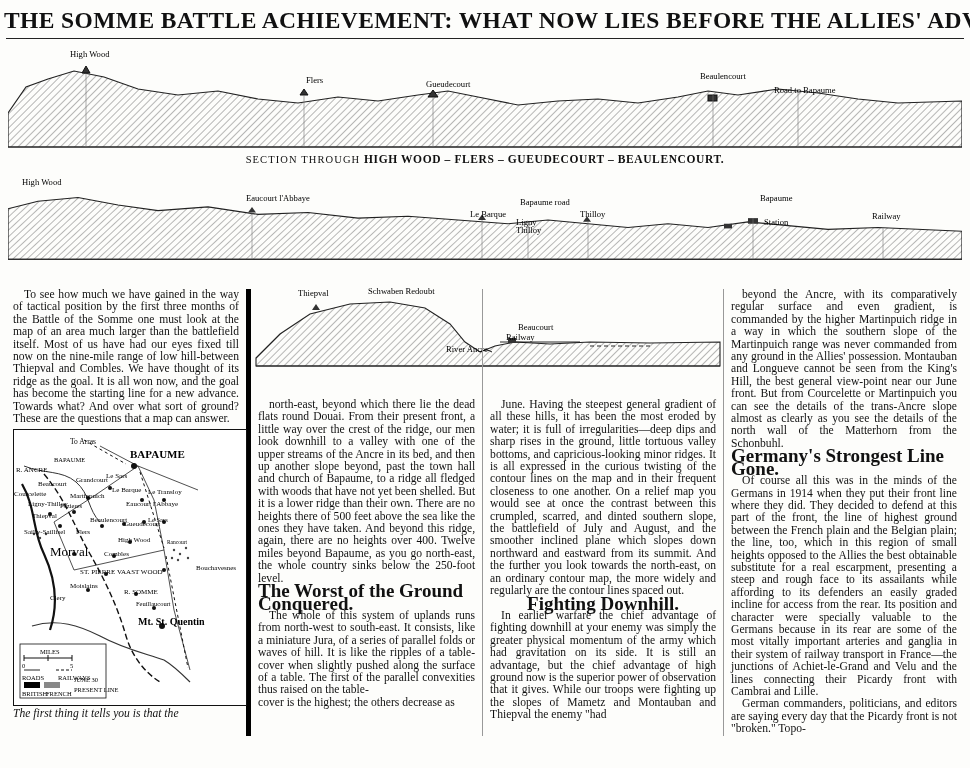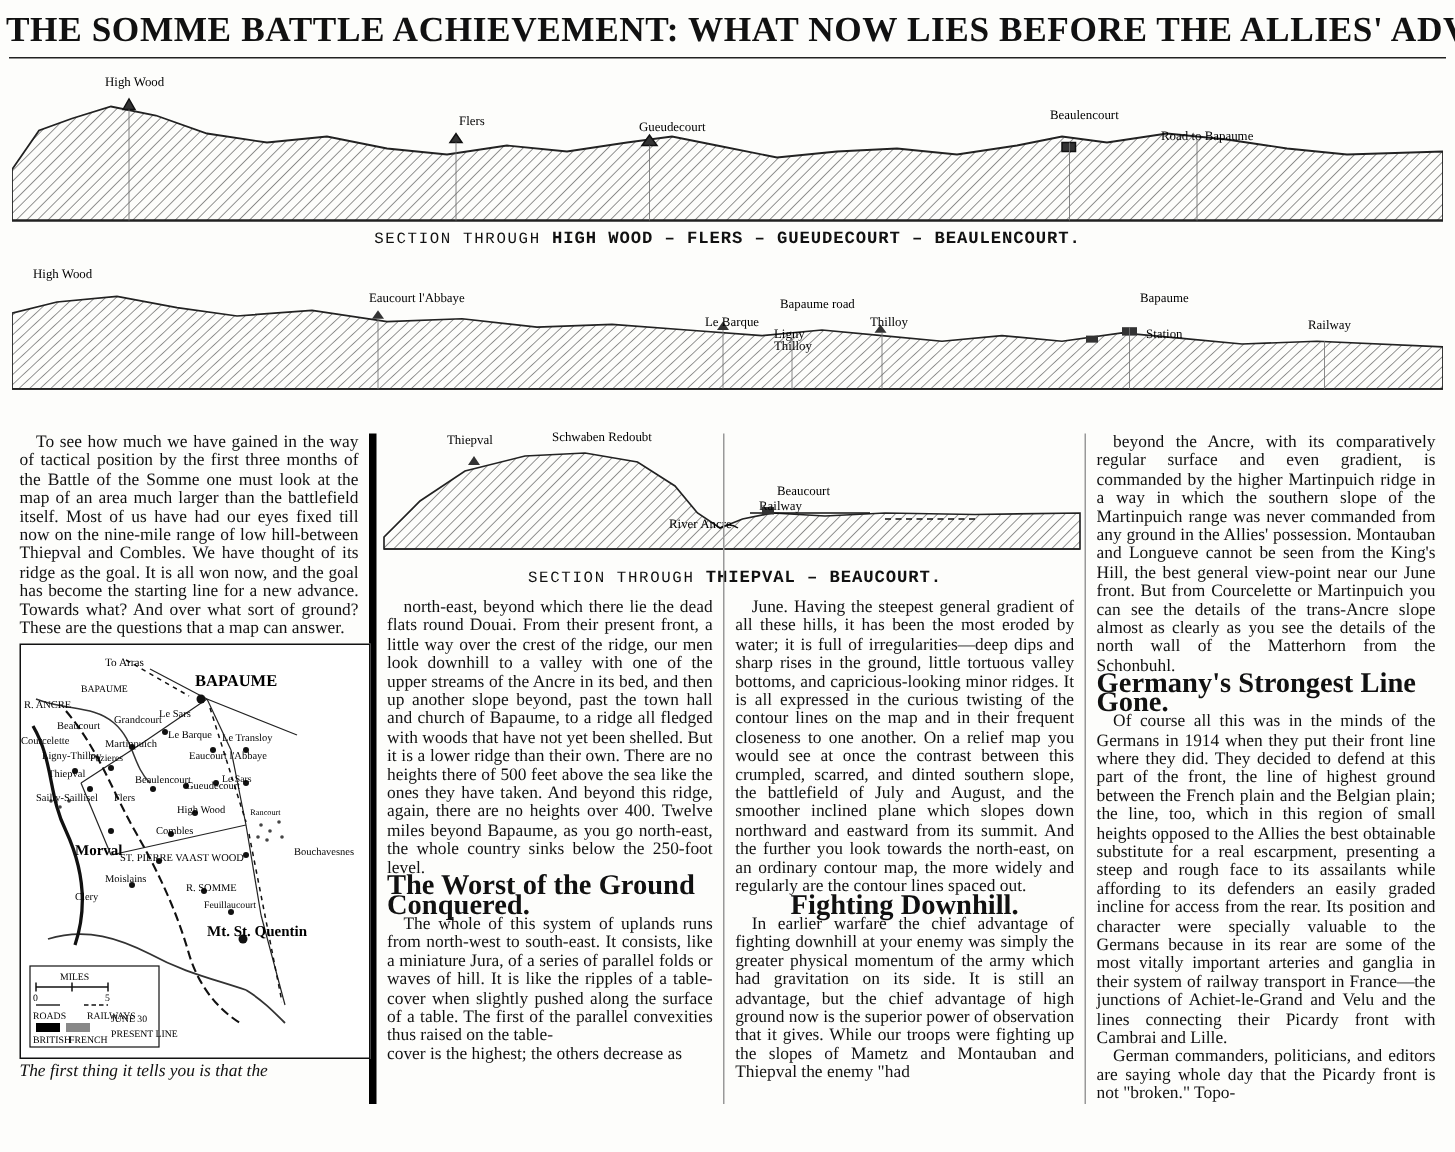--- a/index.html
+++ b/index.html
@@ -17,21 +17,21 @@
   }
   .rule{height:1px;background:#222;margin:1px 6px 0 6px;}
   .profile{position:relative;margin:0 8px;}
   .profile svg{display:block;width:100%;}
   .caption{
     text-align:center;
     font-size:10.5px;
     letter-spacing:1.1px;
     font-variant:small-caps;
     margin-top:2px;
-    font-family:Liberation Mono, monospace;
+    font-family:Liberation Serif, serif;
   }
   .caption .big{font-size:11.5px;font-weight:bold;letter-spacing:0.6px;}
   .lbl{
     position:absolute;
     font-size:8.6px;
     font-family:"Liberation Serif",serif;
     white-space:nowrap;
     color:#000;
   }
 
@@ -180,25 +180,20 @@
       <g fill="#333">
         <path d="M62,24 l4,-6 l4,6 z"></path>
         <rect x="258" y="52" width="8" height="5"></rect>
       </g>
     </svg>
     <div class="lbl" style="left:48px;top:2px;">Thiepval</div>
     <div class="lbl" style="left:118px;top:0px;">Schwaben Redoubt</div>
     <div class="lbl" style="left:268px;top:36px;">Beaucourt</div>
     <div class="lbl" style="left:256px;top:46px;">Railway</div>
     <div class="lbl" style="left:196px;top:58px;">River Ancre</div>
-    <div class="caption" style="width:480px;margin-top:1px;">
-      <span>SECTION</span>
-      <span>THROUGH</span>
-      <span class="big">THIEPVAL – BEAUCOURT.</span>
-    </div>
   </div>
 
   <div class="columns">
 
     <div class="col c1">
       <p>To see how much we have gained in the way of tactical position by the first three months of the Battle of the Somme one must look at the map of an area much larger than the battlefield itself.  Most of us have had our eyes fixed till now on the nine-mile range of low hill-between Thiepval and Combles.  We have thought of its ridge as the goal.  It is all won now, and the goal has become the starting line for a new advance.  Towards what?  And over what sort of ground?  These are the questions that a map can answer.</p>
 
       <div class="mapwrap">
         <svg width="230" height="273" viewBox="0 0 230 273">
           <rect x="0" y="0" width="230" height="273" fill="#fff"></rect>
@@ -290,21 +285,21 @@
         <div class="lbl mtxt" style="left:18px;top:80px;font-size:7px;">Thiepval</div>
         <div class="lbl mtxt" style="left:46px;top:70px;font-size:6.5px;">Pozieres</div>
         <div class="lbl mtxt" style="left:112px;top:68px;font-size:7px;">Eaucourt l'Abbaye</div>
         <div class="lbl mtxt" style="left:134px;top:56px;font-size:7px;">Le Transloy</div>
         <div class="lbl mtxt" style="left:76px;top:84px;font-size:7px;">Beaulencourt</div>
         <div class="lbl mtxt" style="left:62px;top:96px;font-size:7px;">Flers</div>
         <div class="lbl mtxt" style="left:110px;top:88px;font-size:7px;">Gueudecourt</div>
         <div class="lbl mtxt" style="left:134px;top:84px;font-size:6.5px;">Le Sars</div>
         <div class="lbl mtxt" style="left:10px;top:96px;font-size:7px;">Sailly-Saillisel</div>
         <div class="lbl mtxt" style="left:104px;top:104px;font-size:7px;">High Wood</div>
-        <div class="lbl mtxt" style="left:36px;top:132px;font-size:10px;font-weight:bold;">Morval</div>
+        <div class="lbl mtxt" style="left:36px;top:116px;font-size:13px;">Morval</div>
         <div class="lbl mtxt" style="left:90px;top:118px;font-size:7px;">Combles</div>
         <div class="lbl mtxt" style="left:146px;top:106px;font-size:5.5px;width:34px;white-space:normal;text-align:center;">Rancourt</div>
         <div class="lbl mtxt" style="left:66px;top:136px;font-size:7px;">ST. PIERRE VAAST WOOD</div>
         <div class="lbl mtxt" style="left:142px;top:132px;font-size:7px;margin-left:40px;">Bouchavesnes</div>
         <div class="lbl mtxt" style="left:56px;top:150px;font-size:7px;">Moislains</div>
         <div class="lbl mtxt" style="left:36px;top:162px;font-size:7px;">Clery</div>
         <div class="lbl mtxt" style="left:110px;top:156px;font-size:7px;">R. SOMME</div>
         <div class="lbl mtxt" style="left:122px;top:168px;font-size:6.5px;">Feuillaucourt</div>
         <div class="lbl mtxt" style="left:124px;top:186px;font-size:10px;font-weight:bold;">Mt. St. Quentin</div>
 
@@ -332,17 +327,17 @@
     <div class="col c3" style="padding-top:110px;">
       <p>June.  Having the steepest general gradient of all these hills, it has been the most eroded by water; it is full of irregularities—deep dips and sharp rises in the ground, little tortuous valley bottoms, and capricious-looking minor ridges.  It is all expressed in the curious twisting of the contour lines on the map and in their frequent closeness to one another.  On a relief map you would see at once the contrast between this crumpled, scarred, and dinted southern slope, the battlefield of July and August, and the smoother inclined plane which slopes down northward and eastward from its summit.  And the further you look towards the north-east, on an ordinary contour map, the more widely and regularly are the contour lines spaced out.</p>
       <p class="subhead">Fighting Downhill.</p>
       <p>In earlier warfare the chief advantage of fighting downhill at your enemy was simply the greater physical momentum of the army which had gravitation on its side.  It is still an advantage, but the chief advantage of high ground now is the superior power of observation that it gives.  While our troops were fighting up the slopes of Mametz and Montauban and Thiepval the enemy "had</p>
     </div>
 
     <div class="col c4" style="padding-top:0;">
       <p>beyond the Ancre, with its comparatively regular surface and even gradient, is commanded by the higher Martinpuich ridge in a way in which the southern slope of the Martinpuich range was never commanded from any ground in the Allies' possession.  Montauban and Longueve cannot be seen from the King's Hill, the best general view-point near our June front.  But from Courcelette or Martinpuich you can see the details of the trans-Ancre slope almost as clearly as you see the details of the north wall of the Matterhorn from the Schonbuhl.</p>
       <p class="subhead left">Germany's Strongest Line Gone.</p>
       <p>Of course all this was in the minds of the Germans in 1914 when they put their front line where they did.  They decided to defend at this part of the front, the line of highest ground between the French plain and the Belgian plain; the line, too, which in this region of small heights opposed to the Allies the best obtainable substitute for a real escarpment, presenting a steep and rough face to its assailants while affording to its defenders an easily graded incline for access from the rear.  Its position and character were specially valuable to the Germans because in its rear are some of the most vitally important arteries and ganglia in their system of railway transport in France—the junctions of Achiet-le-Grand and Velu and the lines connecting their Picardy front with Cambrai and Lille.</p>
-      <p>German commanders, politicians, and editors are saying whole day that the Picardy front is not "broken."  Topo-</p>
+      <p>German commanders, politicians, and editors are saying every day that the Picardy front is not "broken."  Topo-</p>
     </div>
 
   </div>
 </div>
 
 </body></html>

